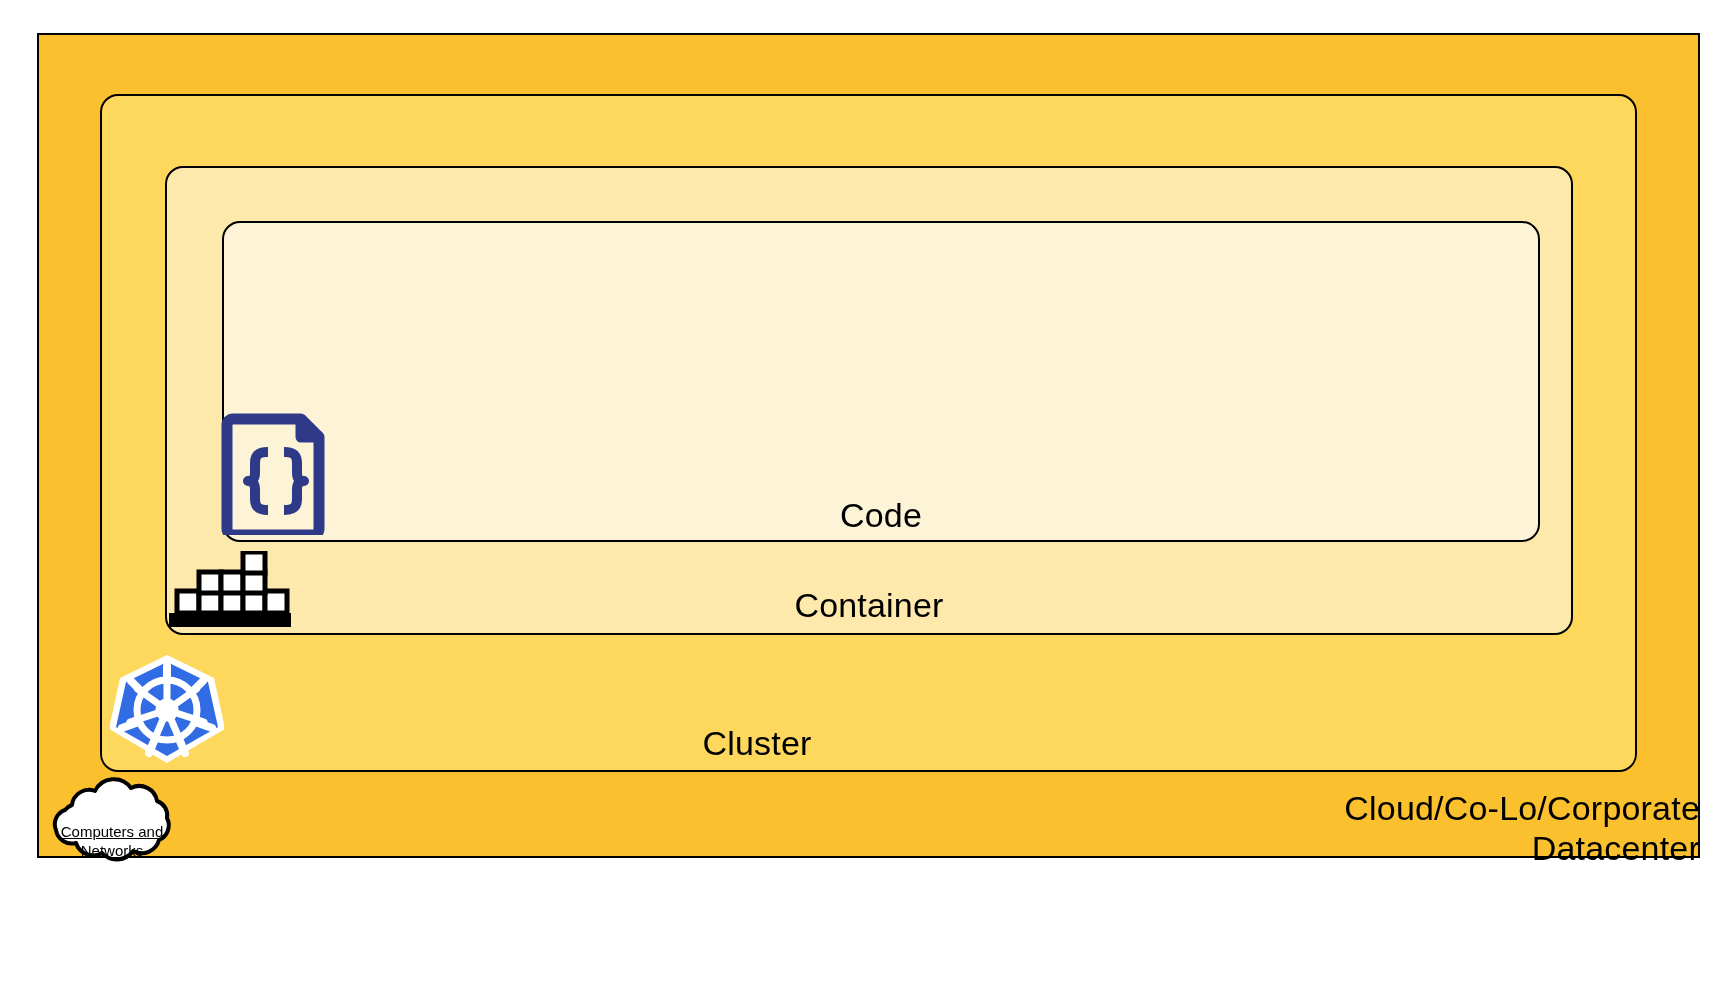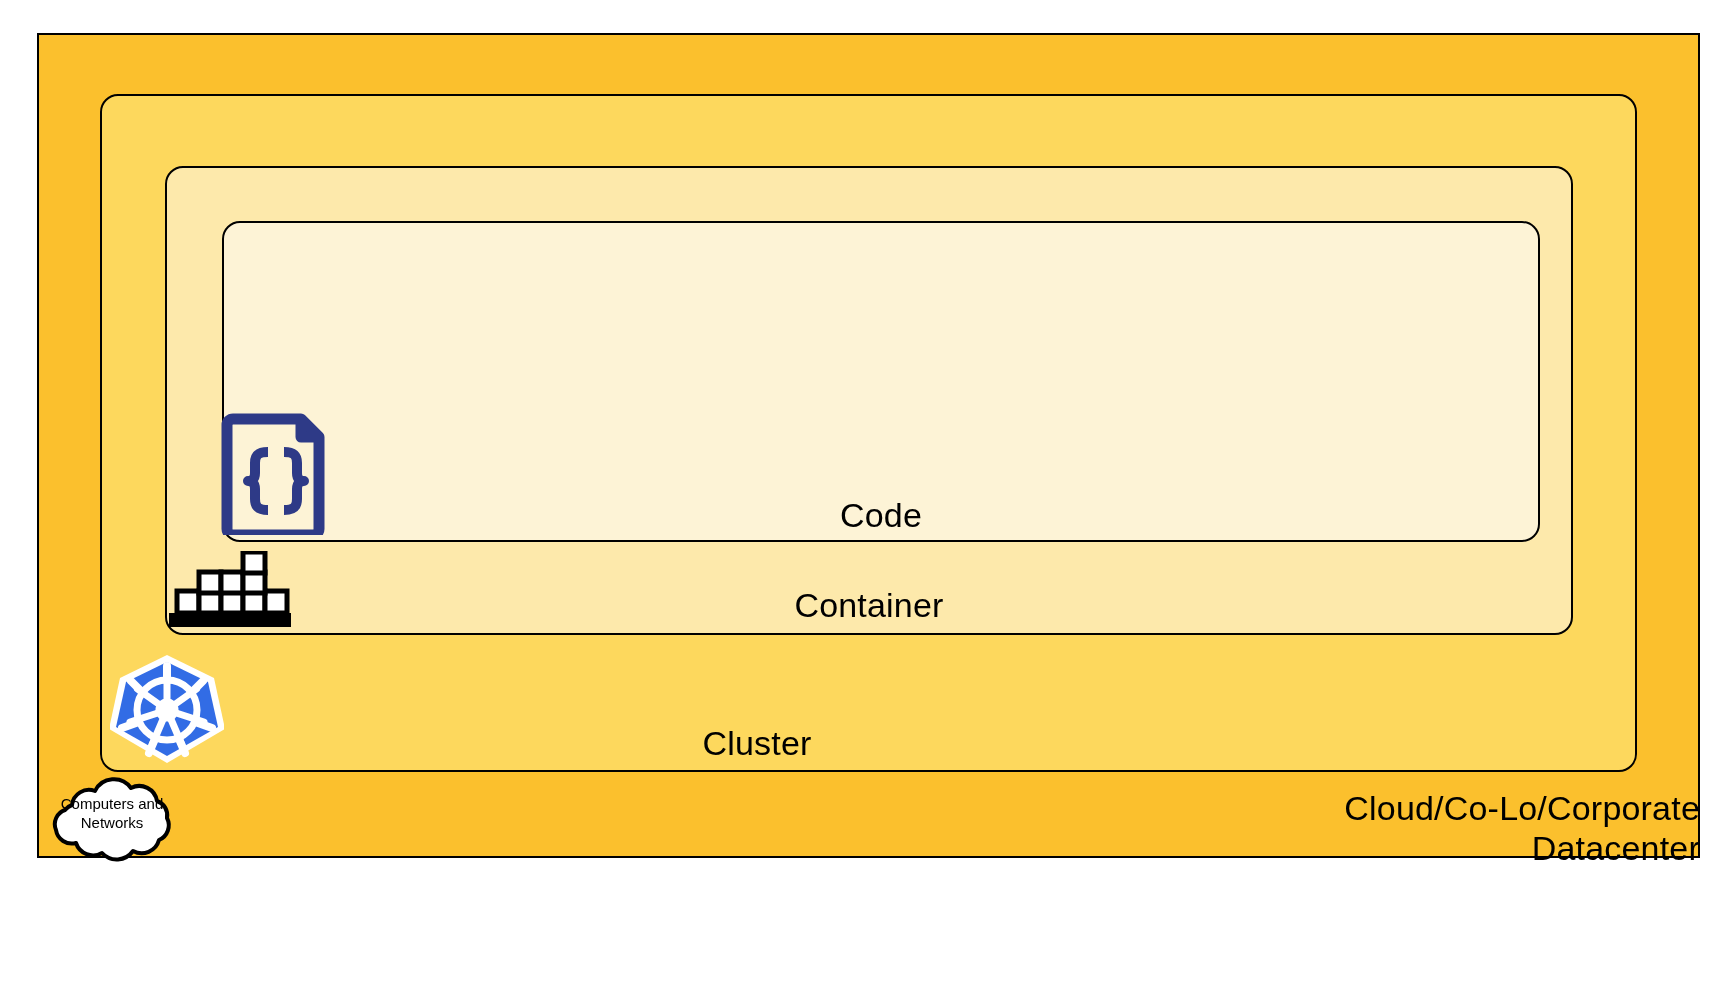--- a/index.html
+++ b/index.html
@@ -136,28 +136,29 @@
     height: 92px;
   }
   #cloud-callout svg {
     display: block;
     width: 152px;
     height: 92px;
   }
   #cloud-text {
     position: absolute;
     left: 36px;
-    top: 794px;
+    top: 822px;
     width: 152px;
     text-align: center;
     font-size: 15px;
     line-height: 19px;
     color: #000000;
     white-space: pre-line;
     pointer-events: none;
+    text-decoration: underline;
   }
 </style>
 </head>
 <body>
 
 <div id="diagram-root">
 
   <div class="layer" id="layer-datacenter"></div>
 
   <div class="layer" id="layer-cluster"></div>

